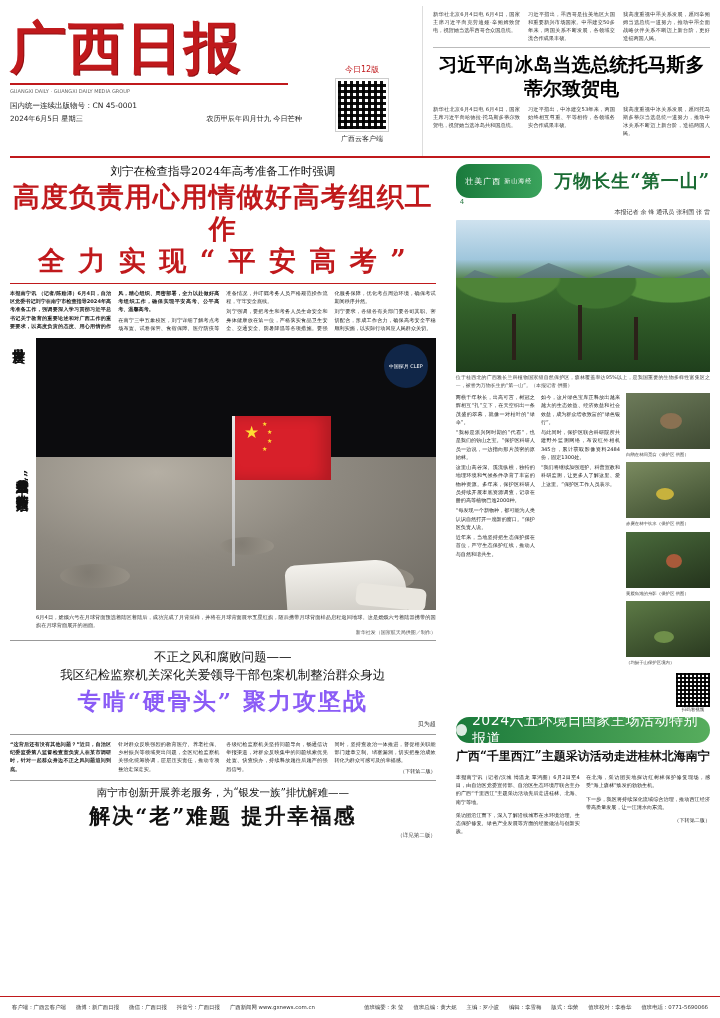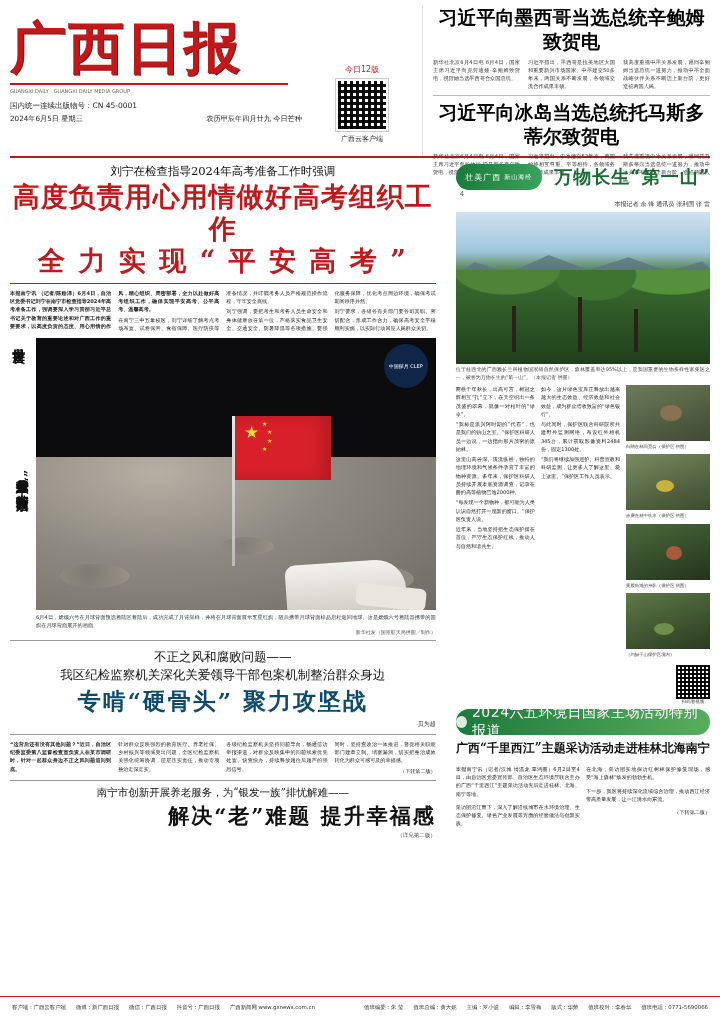--- a/index.html
+++ b/index.html
@@ -106,34 +106,34 @@
   .moon-badge { position:absolute; right: 8px; top: 6px; width: 44px; height: 44px;
                 border-radius: 50%; background: rgba(20,60,120,.55); color:#fff;
                 font-size: 5px; display:flex; align-items:center; justify-content:center;
                 text-align:center; line-height:1.3; }
   .moon-cap { font-size: 5.2px; color: #333; margin-top: 3px; line-height: 1.55; text-align: justify; }
   .moon-credit { font-size: 5px; color: #555; text-align: right; }
 
   .subhead-blk { text-align:center; margin-top: 7px; }
   .sub-kicker { font-family:"DejaVu Serif","Liberation Serif",serif; font-size: 12.5px; line-height:1.45; color:#111; }
   .sub-main { font-family:"DejaVu Serif","Liberation Serif",serif; font-weight:bold;
-              font-size: 23px; letter-spacing: 2px; color:#0c4a6e; margin-top: 2px; }
+              font-size: 23px; letter-spacing: 2px; color:#8b5cf6; margin-top: 2px; }
   .byline { text-align: right; font-size: 6px; color:#333; margin-top: 3px; }
 
   .rule-thin { height: 1px; background: #999; margin: 5px 0; }
 
   .bottom-promo { text-align:center; margin-top: 4px; }
   .bp-k { font-size: 10.5px; font-family:"DejaVu Serif","Liberation Serif",serif; color:#111; }
   .bp-m { font-size: 21px; font-weight: bold; font-family:"DejaVu Serif","Liberation Serif",serif;
-          color:#111; letter-spacing: 2px; margin-top: 2px; text-align: right; }
+          color:#111; letter-spacing: 2px; margin-top: 2px; }
   .bp-t { font-size: 5.5px; color:#444; text-align:right; margin-top: 2px; }
 
   
   .brand-row { display:flex; align-items:center; gap:6px; }
-  .brand-badge { width: 86px; height: 26px; border-radius: 13px;
+  .brand-badge { width: 86px; height: 34px; border-radius: 13px;
      background: linear-gradient(90deg,#1a7a3c,#3aa35c); color:#fff; font-size: 8px;
      display:flex; align-items:center; justify-content:center; letter-spacing:1px; }
   .brand-badge small{ font-size:6px; }
   .section-title { font-family:"DejaVu Serif","Liberation Serif",serif; font-weight:bold;
                    font-size: 18px; color:#1a6b33; letter-spacing:1px; }
   .sec-by { font-size: 6px; color:#333; text-align:right; margin: 2px 0 3px; }
 
   .photo-main { width: 100%; height: 152px; position: relative; overflow:hidden; border-radius:1px;
      background: linear-gradient(180deg,#cfe2ef 0%, #9fc6dc 26%, #4d7c3f 40%, #2f5a2a 72%, #24431f 100%); }
   .mountain { position:absolute; bottom: 52%; left:-6%; width:112%; height:26%;
@@ -202,21 +202,20 @@
     </div>
 
     <div class="mast-mid">
       <div style="font-size:8px;color:#c0191c;margin-bottom:4px;">今日12版</div>
       <div class="qr"></div>
       <div class="qr-cap">广西云客户端</div>
     </div>
 
     <div class="mast-right">
       <div class="hl-block">
-        <div class="hl-title">习近平向墨西哥当选总统辛鲍姆致贺电</div>
         <div class="hl-body">
           <div class="hl-col">新华社北京6月4日电 6月4日，国家主席习近平向克劳迪娅·辛鲍姆致贺电，祝贺她当选墨西哥合众国总统。</div>
           <div class="hl-col">习近平指出，墨西哥是拉美地区大国和重要新兴市场国家。中墨建交50多年来，两国关系不断发展，各领域交流合作成果丰硕。</div>
           <div class="hl-col">我高度重视中墨关系发展，愿同辛鲍姆当选总统一道努力，推动中墨全面战略伙伴关系不断迈上新台阶，更好造福两国人民。</div>
         </div>
       </div>
       <div class="hl-block">
         <div class="hl-title">习近平向冰岛当选总统托马斯多蒂尔致贺电</div>
         <div class="hl-body">
           <div class="hl-col">新华社北京6月4日电 6月4日，国家主席习近平向哈德拉·托马斯多蒂尔致贺电，祝贺她当选冰岛共和国总统。</div>

